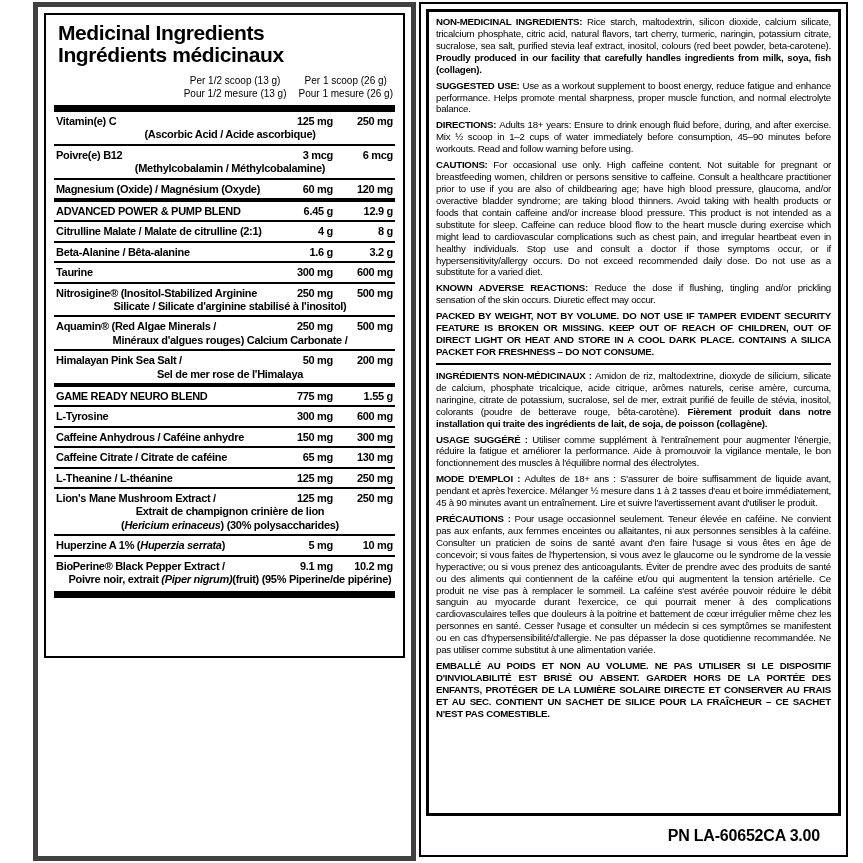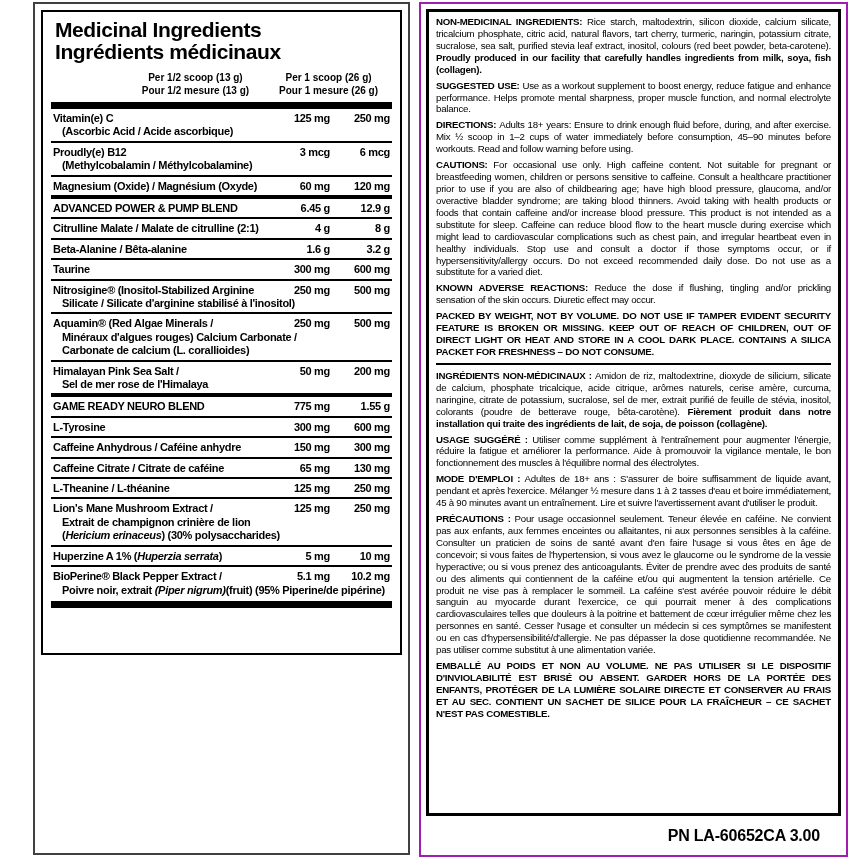--- a/index.html
+++ b/index.html
@@ -1,39 +1,39 @@
 <!DOCTYPE html>
 <html><head>
 <meta charset="utf-8">
 <style>
   html,body{margin:0;padding:0;background:#ffffff;}
   .page{position:relative;width:863px;height:863px;background:#fff;
         font-family:"Liberation Sans",sans-serif;color:#000;overflow:hidden;}
 
   
-  .lp-outer{position:absolute;left:33px;top:2px;width:373px;height:849px;border:2px solid #404040;}
+  .lp-outer{position:absolute;left:33px;top:2px;width:373px;height:849px;border:5px solid #404040;}
   .lp-inner{margin:6px;border:2px solid #000;padding:6px 8px 5px 8px;height:630px;overflow:hidden;}
   .ml-title{font-size:21px;font-weight:700;line-height:1.07;letter-spacing:-0.4px;margin:1px 0 7px 4px;}
-  .hdr{display:flex;justify-content:flex-end;gap:30px;font-size:10px;font-weight:700;
-       text-align:center;line-height:1.3;margin-right:14px;}
+  .hdr{display:flex;justify-content:flex-end;gap:12px;font-size:10px;font-weight:400;
+       text-align:center;line-height:1.3;margin-right:2px;}
   .bar{height:7px;background:#000;margin-top:5px;}
   .bar-bottom{height:7px;background:#000;margin-top:2px;}
   .rows .row{border-top:2px solid #000;padding:3px 0 2px 2px;font-size:11px;font-weight:700;
              letter-spacing:-0.3px;line-height:1.22;position:relative;}
   .rows .row:first-child{border-top:none;}
   .rows .row.heavy{border-top-width:4px;}
   .l1{position:relative;white-space:nowrap;}
   .nm{display:inline-block;transform-origin:left center;}
   .a1{position:absolute;right:62px;top:0;}
   .a2{position:absolute;right:2px;top:0;}
-  .sub{padding-left:9px;white-space:nowrap;transform-origin:left center;}
+  .sub{padding-left:9px;white-space:nowrap;transform-origin:left center;text-align:center;}
   em{font-style:italic;}
 
   
-  .rp-outer{position:absolute;left:419px;top:2px;width:425px;height:851px;border:2px solid #a21caf;}
+  .rp-outer{position:absolute;left:419px;top:2px;width:425px;height:851px;border:2px solid #000000;}
   .rp-inner{margin:5px;border:3px solid #000;padding:4px 7px;height:793px;overflow:hidden;}
   .para{font-size:9.7px;line-height:1.23;letter-spacing:-0.25px;text-align:justify;margin-bottom:4px;}
   .para b{font-weight:700;}
   .para.allbold{font-weight:700;}
   .divider{border-top:2px solid #000;margin:5px 0;}
   .pn{position:absolute;right:26px;bottom:10px;font-size:16px;font-weight:700;letter-spacing:-0.2px;}
 </style>
 </head>
 <body>
 
@@ -55,21 +55,21 @@
           <div>Pour 1 mesure (26 g)</div>
         </div>
       </div>
       <div class="bar"></div>
       <div class="rows">
           <div class="row">
             <div class="l1"><span class="nm"><span>Vitamin(e) C</span></span><span class="a1">125 mg</span><span class="a2">250 mg</span></div>
             <div class="sub"><span>(Ascorbic Acid / Acide ascorbique)</span></div>
           </div>
           <div class="row">
-            <div class="l1"><span class="nm"><span>Proudly(e) B12</span></span><span class="a1">3 mcg</span><span class="a2">6 mcg</span></div>
+            <div class="l1"><span class="nm"><span>Poivre(e) B12</span></span><span class="a1">3 mcg</span><span class="a2">6 mcg</span></div>
             <div class="sub"><span>(Methylcobalamin / Méthylcobalamine)</span></div>
           </div>
           <div class="row">
             <div class="l1"><span class="nm"><span>Magnesium (Oxide) / Magnésium (Oxyde)</span></span><span class="a1">60 mg</span><span class="a2">120 mg</span></div>
           </div>
           <div class="row heavy">
             <div class="l1"><span class="nm"><span>ADVANCED POWER &amp; PUMP BLEND</span></span><span class="a1">6.45 g</span><span class="a2">12.9 g</span></div>
           </div>
           <div class="row">
             <div class="l1"><span class="nm"><span>Citrulline Malate / Malate de citrulline (2:1)</span></span><span class="a1">4 g</span><span class="a2">8 g</span></div>
@@ -80,21 +80,20 @@
           <div class="row">
             <div class="l1"><span class="nm"><span>Taurine</span></span><span class="a1">300 mg</span><span class="a2">600 mg</span></div>
           </div>
           <div class="row">
             <div class="l1"><span class="nm"><span>Nitrosigine® (Inositol-Stabilized Arginine</span></span><span class="a1">250 mg</span><span class="a2">500 mg</span></div>
             <div class="sub"><span>Silicate / Silicate d'arginine stabilisé à l'inositol)</span></div>
           </div>
           <div class="row">
             <div class="l1"><span class="nm"><span>Aquamin® (Red Algae Minerals /</span></span><span class="a1">250 mg</span><span class="a2">500 mg</span></div>
             <div class="sub"><span>Minéraux d'algues rouges) Calcium Carbonate /</span></div>
-            <div class="sub"><span>Carbonate de calcium (L. corallioides)</span></div>
           </div>
           <div class="row">
             <div class="l1"><span class="nm"><span>Himalayan Pink Sea Salt /</span></span><span class="a1">50 mg</span><span class="a2">200 mg</span></div>
             <div class="sub"><span>Sel de mer rose de l'Himalaya</span></div>
           </div>
           <div class="row heavy">
             <div class="l1"><span class="nm"><span>GAME READY NEURO BLEND</span></span><span class="a1">775 mg</span><span class="a2">1.55 g</span></div>
           </div>
           <div class="row">
             <div class="l1"><span class="nm"><span>L-Tyrosine</span></span><span class="a1">300 mg</span><span class="a2">600 mg</span></div>
@@ -110,21 +109,21 @@
           </div>
           <div class="row">
             <div class="l1"><span class="nm"><span>Lion's Mane Mushroom Extract /</span></span><span class="a1">125 mg</span><span class="a2">250 mg</span></div>
             <div class="sub"><span>Extrait de champignon crinière de lion</span></div>
             <div class="sub"><span>(</span><em>Hericium erinaceus</em><span>) (30% polysaccharides)</span></div>
           </div>
           <div class="row">
             <div class="l1"><span class="nm"><span>Huperzine A 1% (</span><em>Huperzia serrata</em><span>)</span></span><span class="a1">5 mg</span><span class="a2">10 mg</span></div>
           </div>
           <div class="row">
-            <div class="l1"><span class="nm"><span>BioPerine® Black Pepper Extract /</span></span><span class="a1">5.1 mg</span><span class="a2">10.2 mg</span></div>
+            <div class="l1"><span class="nm"><span>BioPerine® Black Pepper Extract /</span></span><span class="a1">9.1 mg</span><span class="a2">10.2 mg</span></div>
             <div class="sub"><span>Poivre noir, extrait </span><em>(Piper nigrum)</em><span>(fruit) (95% Piperine/de pipérine)</span></div>
           </div>
         </div>
       <div class="bar-bottom"></div>
     </div>
   </div>
 
   <div class="rp-outer">
     <div class="rp-inner">
         <div class="para"><b>NON-MEDICINAL INGREDIENTS: </b><span>Rice starch, maltodextrin, silicon dioxide, calcium silicate, tricalcium phosphate, citric acid, natural flavors, tart cherry, turmeric, naringin, potassium citrate, sucralose, sea salt, purified stevia leaf extract, inositol, colours (red beet powder, beta-carotene).</span><b> Proudly produced in our facility that carefully handles ingredients from milk, soya, fish (collagen).</b></div>

